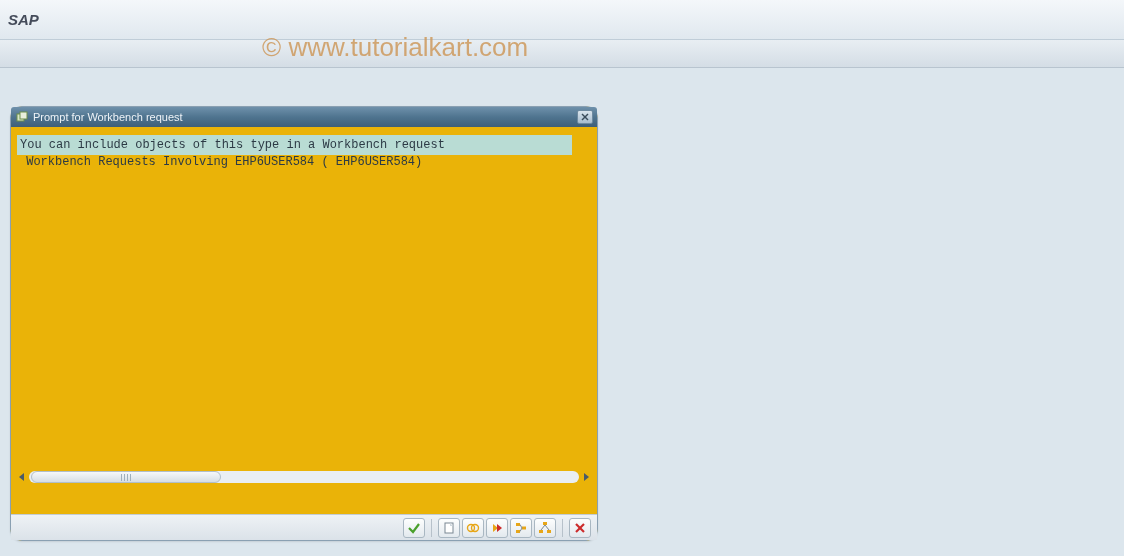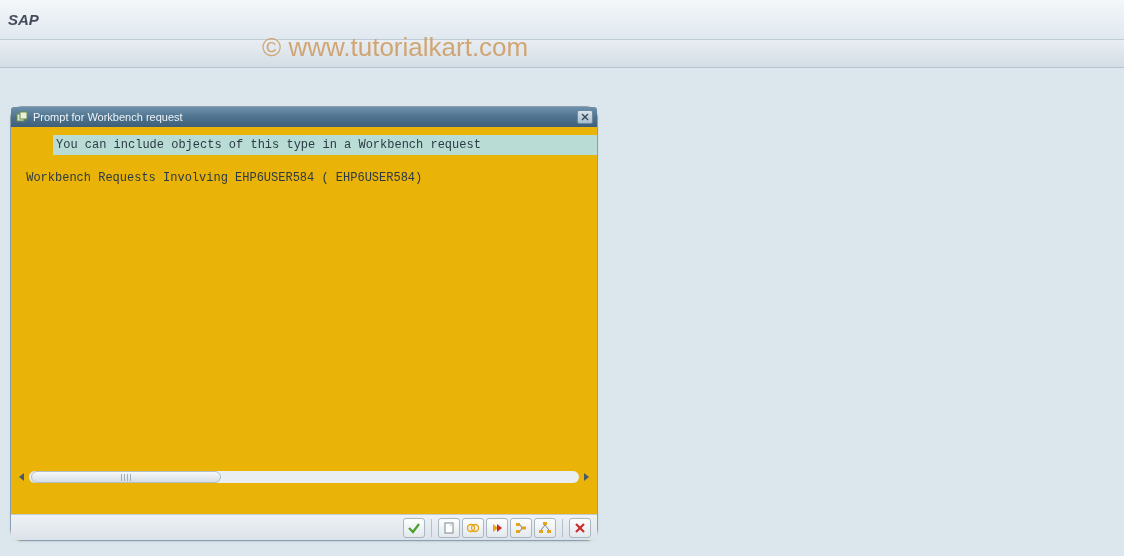--- a/index.html
+++ b/index.html
@@ -102,24 +102,23 @@
       position: relative;
       overflow: hidden;
     }
     .highlight-block {
       background: #b9dcd4;
       border: 1px solid #b9dcd4;
       padding: 1px 2px;
       line-height: 16px;
       display: inline;
     }
-    .highlight-row1 { width: 555px; display:block;margin-left:36px; }
+    .highlight-row1 { width: 555px; display:block; }
     .highlight-row2 { width: 555px; display:block; }
     .info-line {
-      margin-top: 16px;
       padding-left: 2px;
       white-space: pre;
     }
     .scrollbar-h {
       position: absolute;
       bottom: 30px;
       left: 6px;
       right: 6px;
       height: 14px;
       display: flex;

